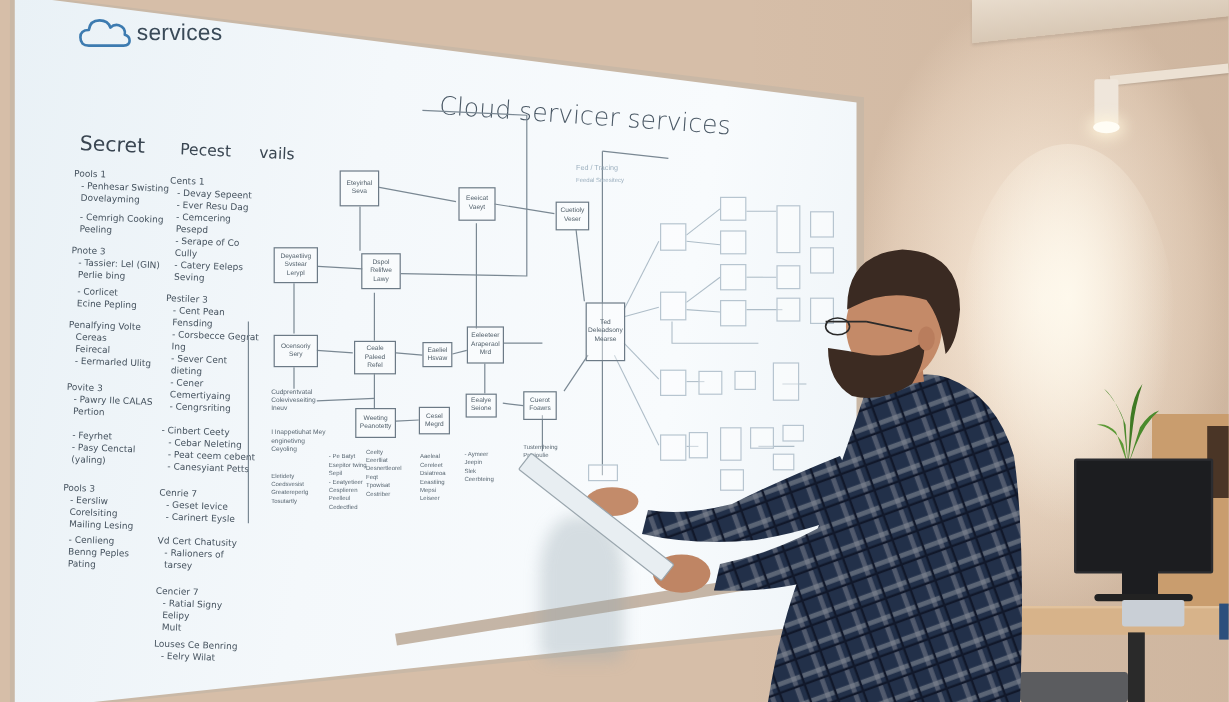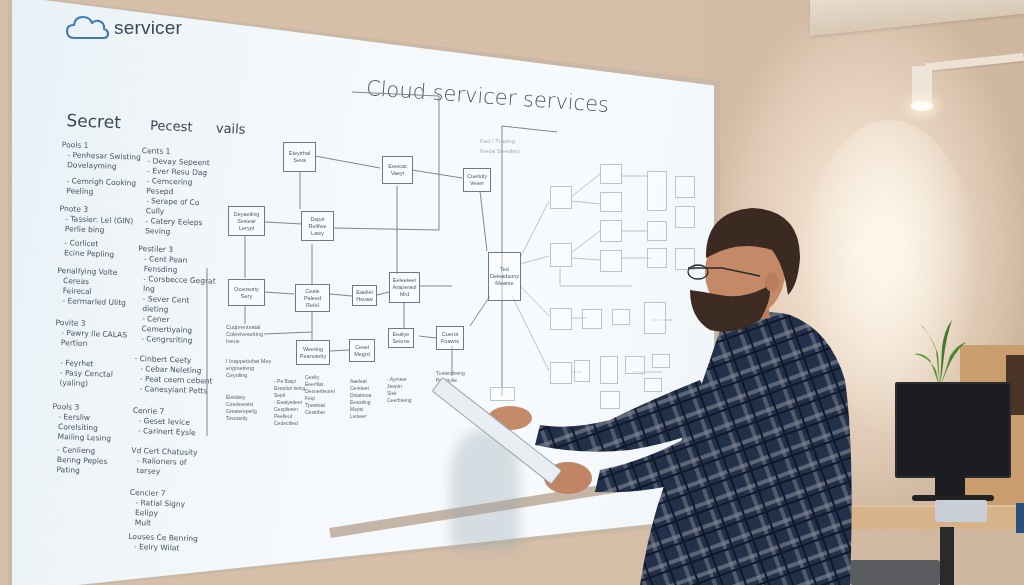--- a/index.html
+++ b/index.html
@@ -90,21 +90,21 @@
 <div class="spot"></div>
 <div class="spot-glow"></div>
 
 <div class="board-frame"></div>
 <div class="board">
 
   <div class="logo">
     <svg viewBox="0 0 46 32">
       <path d="M10 26 Q3 26 3 19 Q3 13 10 13 Q11 5 19 5 Q26 5 28 11 Q31 8 35 9 Q41 11 40 17 Q44 18 44 22 Q44 26 39 26 Z" fill="none" stroke="#3d7bb0" stroke-width="2.2" stroke-linejoin="round"></path>
     </svg>
-    <span>servicer</span>
+    <span>services</span>
   </div>
 
   <div class="title">Cloud servicer services</div>
 
   <div class="heading">
     <span>Secret</span>
     <span class="s2">Pecest</span>
     <span class="s3">vails</span>
   </div>
 

